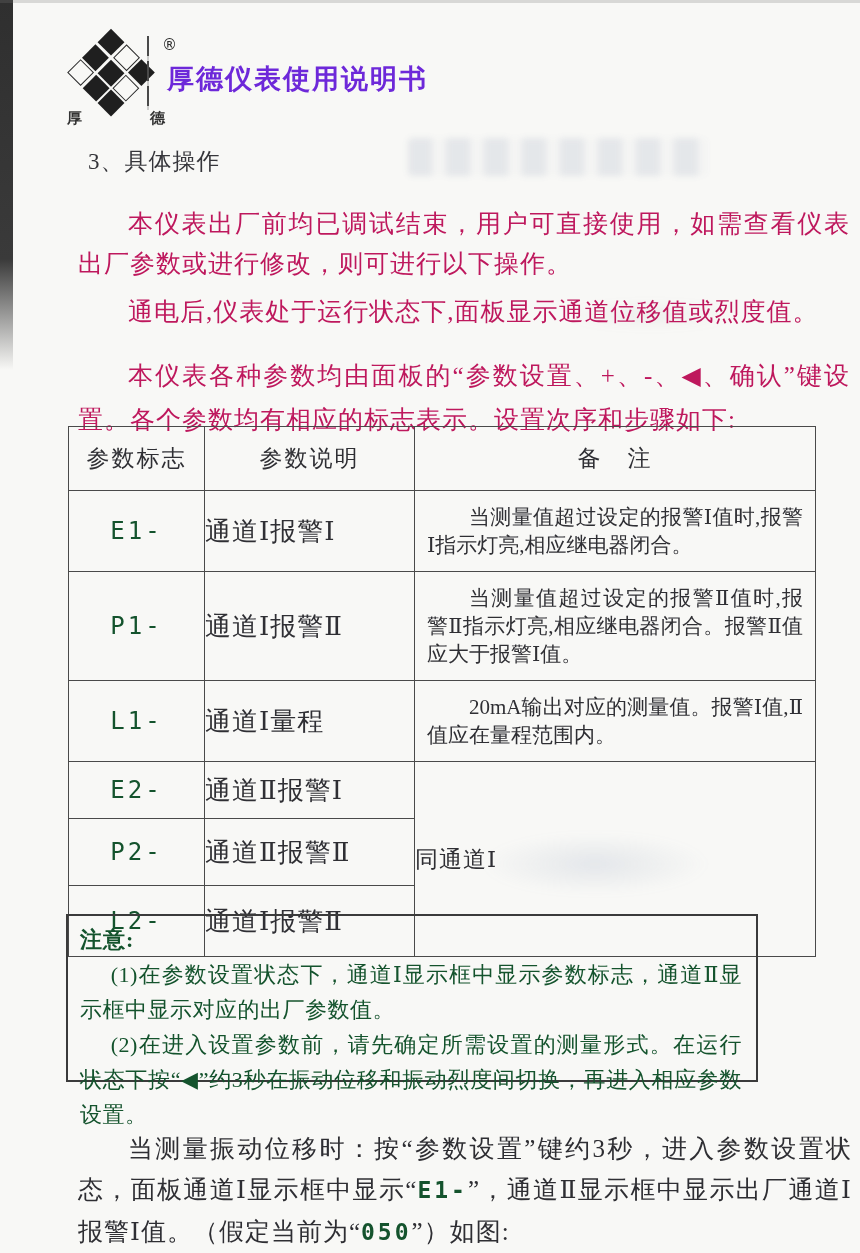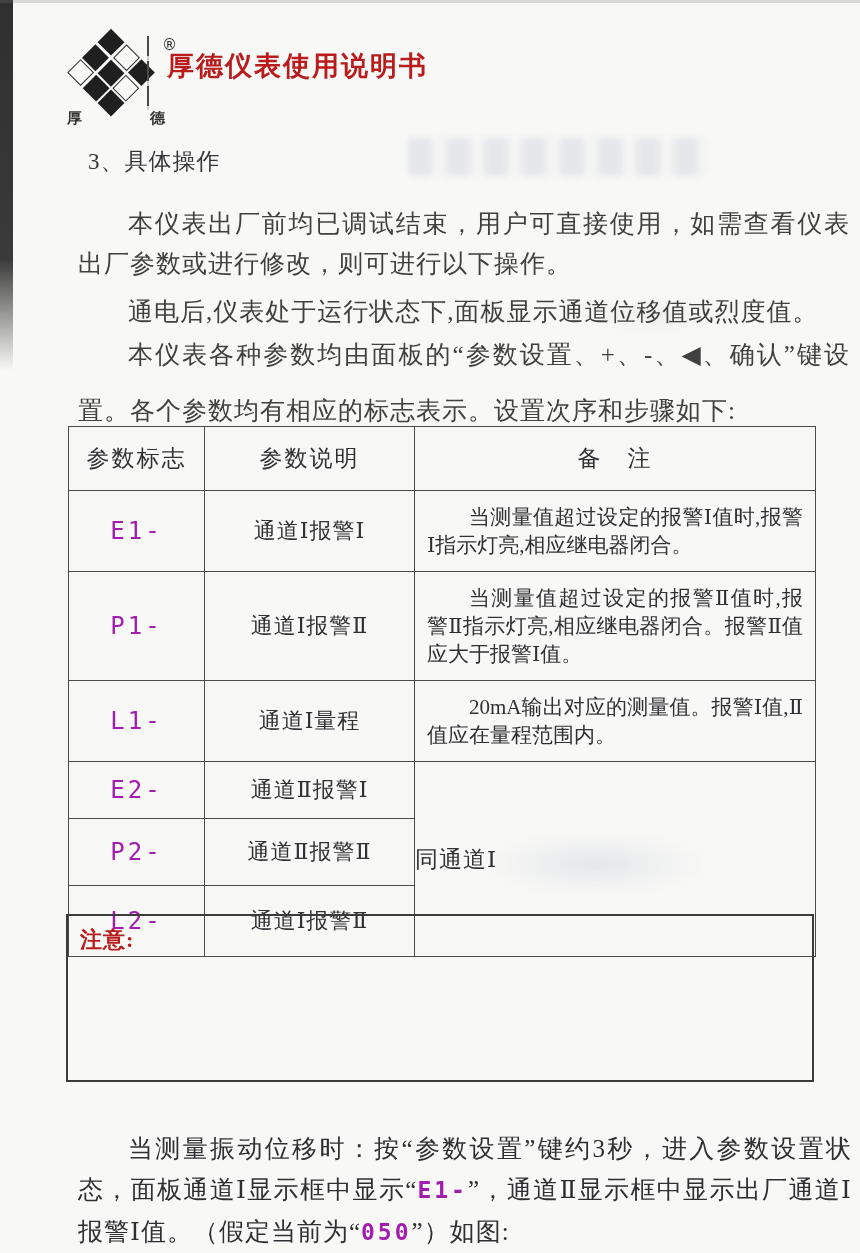--- a/index.html
+++ b/index.html
@@ -26,48 +26,48 @@
   .logo{position:absolute;left:55px;top:34px;width:118px;height:92px;}
   .logo-grid{position:absolute;left:24px;top:8px;width:64px;height:64px;transform:rotate(45deg);
     display:grid;grid-template-columns:repeat(3,19px);grid-template-rows:repeat(3,19px);gap:2.5px;}
   .logo-grid .d{background:#1f1f1f;}
   .logo-grid .d.o{background:#f8f8f6;border:1.5px solid #2a2a2a;box-sizing:border-box;}
   .logo-r{position:absolute;right:-4px;top:2px;font-size:15px;color:#2a2a2a;font-family:"DejaVu Sans",sans-serif;}
   .logo-ch{position:absolute;bottom:-2px;font-size:15px;font-weight:700;color:#333;}
   .logo-ch.l{left:12px;} .logo-ch.r{right:8px;}
   .hdr-sep{position:absolute;left:147px;top:36px;width:2px;height:74px;
     background:repeating-linear-gradient(180deg,#4a4a4a 0 20px,rgba(74,74,74,.25) 20px 25px);}
-  .hdr-title{position:absolute;left:167px;top:48px;font-size:27px;letter-spacing:2px;
-    color:#b91c1c;font-weight:600;}
+  .hdr-title{position:absolute;left:167px;top:61px;font-size:27px;letter-spacing:2px;
+    color:#6d28d9;font-weight:600;}
   
   .sec-head{position:absolute;left:88px;top:146px;font-size:23px;letter-spacing:1px;color:#35353a;}
   .para{position:absolute;left:78px;width:772px;font-size:25px;line-height:40px;
-    letter-spacing:1px;text-align:justify;color:#404040;}
+    letter-spacing:1px;text-align:justify;color:#be185d;}
   .p1{top:204px;text-indent:2em;}
   .p2{top:294px;text-indent:2em;line-height:36px;}
-  .p3{top:327px;text-indent:2em;line-height:56px;}
+  .p3{top:354px;text-indent:2em;line-height:44px;}
   
   table.params{position:absolute;left:68px;top:426px;border-collapse:collapse;
     width:747px;table-layout:fixed;}
   table.params td,table.params th{border:1.5px solid #4a4a4a;padding:0;vertical-align:middle;
     color:#2f2f34;font-weight:400;}
   col.c1{width:136px;} col.c2{width:210px;} col.c3{width:401px;}
   tr.hrow{height:64px;} tr.r1{height:69px;} tr.r2{height:79px;} tr.r3{height:66px;}
   tr.r4{height:57px;padding-left:12px;} tr.r5{height:67px;} tr.r6{height:71px;}
   td.code{text-align:center;}
-  .seg{font-family:"DejaVu Sans Mono",monospace;letter-spacing:3px;font-size:24px;color:#a21caf;}
-  td.desc{text-align:center;font-size:22px;letter-spacing:1px;}
+  .seg{font-family:"DejaVu Sans Mono",monospace;letter-spacing:3px;font-size:24px;color:#14532d;}
+  td.desc{font-size:26px;letter-spacing:1px;}
   th.hcell{text-align:center;font-size:23px;letter-spacing:2px;}
   td.remark{font-size:21px;line-height:28px;padding:5px 10px 5px 8px;vertical-align:middle;}
   td.remark p{margin:12px;text-indent:2em;text-align:justify;}
   td.merged{font-size:23px;padding-left:22px;letter-spacing:1px;vertical-align:middle;margin-top:24px;}
   
-  .notebox{position:absolute;left:66px;top:914px;width:748px;height:168px;
+  .notebox{position:absolute;left:66px;top:914px;width:692px;height:168px;
     border:2px solid #3b3b3b;box-sizing:border-box;padding:6px 14px 0 12px;
-    font-size:22px;line-height:35px;color:#b91c1c;}
+    font-size:22px;line-height:35px;color:#14532d;}
   .notebox .nt{font-weight:600;letter-spacing:1px;}
   .notebox p{margin:0;text-align:justify;text-indent:1.4em;letter-spacing:.5px;}
   
   .closing{position:absolute;left:78px;top:1104px;width:774px;font-size:25px;line-height:41px;
     letter-spacing:1px;text-align:justify;text-indent:2em;color:#2e2e33;margin-top:24px;}
   .closing .seg{font-size:23px;font-weight:600;}
 </style>
 </head>
 <body>
 
@@ -147,17 +147,19 @@
     </tr>
     <tr class="r6">
       <td class="code"><span class="seg">L2-</span></td>
       <td class="desc">通道Ⅰ报警Ⅱ</td>
     </tr>
   </tbody>
 </table>
 
 <div class="notebox">
   <div class="nt">注意:</div>
+  <p>(1)在参数设置状态下，通道Ⅰ显示框中显示参数标志，通道Ⅱ显示框中显示对应的出厂参数值。</p>
+  <p>(2)在进入设置参数前，请先确定所需设置的测量形式。在运行状态下按“◀”约3秒在振动位移和振动烈度间切换，再进入相应参数设置。</p>
 </div>
 
 <div class="closing">
   <span>当测量振动位移时：按“参数设置”键约3秒，进入参数设置状态，面板通道Ⅰ显示框中显示“</span><span class="seg">E1-</span><span>”，通道Ⅱ显示框中显示出厂通道Ⅰ报警Ⅰ值。（假定当前为“</span><span class="seg">050</span><span>”）如图:</span>
 </div>
 
 </body></html>

